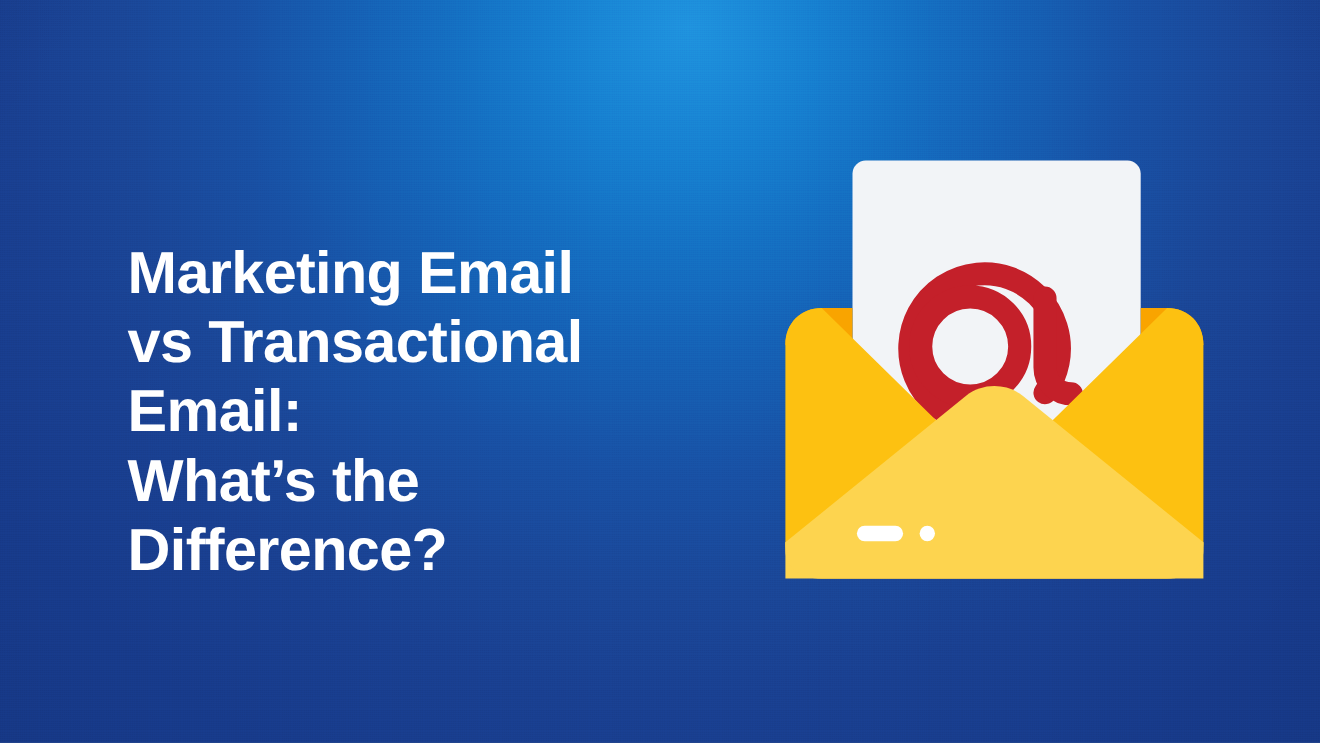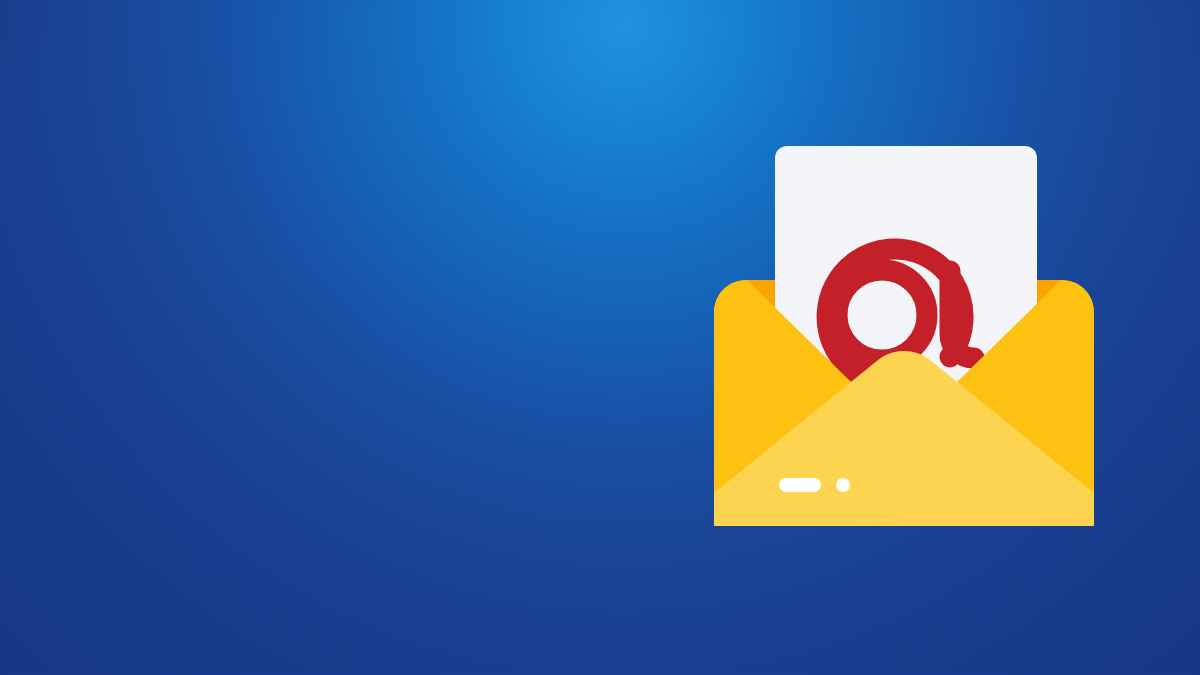--- a/index.html
+++ b/index.html
@@ -83,20 +83,25 @@
 </head>
 <body>
 
 <div id="stage">
 
   <div class="bg-base"></div>
   <div class="bg-glow"></div>
   <div class="bg-vig"></div>
   <div class="bg-grain"></div>
 
+  <h1 class="headline">Marketing Email
+vs Transactional
+Email:
+What’s the
+Difference?</h1>
 
   <div class="envelope">
     <svg viewBox="0 0 396 398" xmlns="http://www.w3.org/2000/svg" aria-hidden="true">
 
       <g>
         <rect x="69" y="8" width="262" height="288" rx="12" ry="12" fill="#f2f4f7"></rect>
       </g>
 
       <g fill="none" stroke="#c4202a" stroke-width="21" stroke-linecap="round">
 

